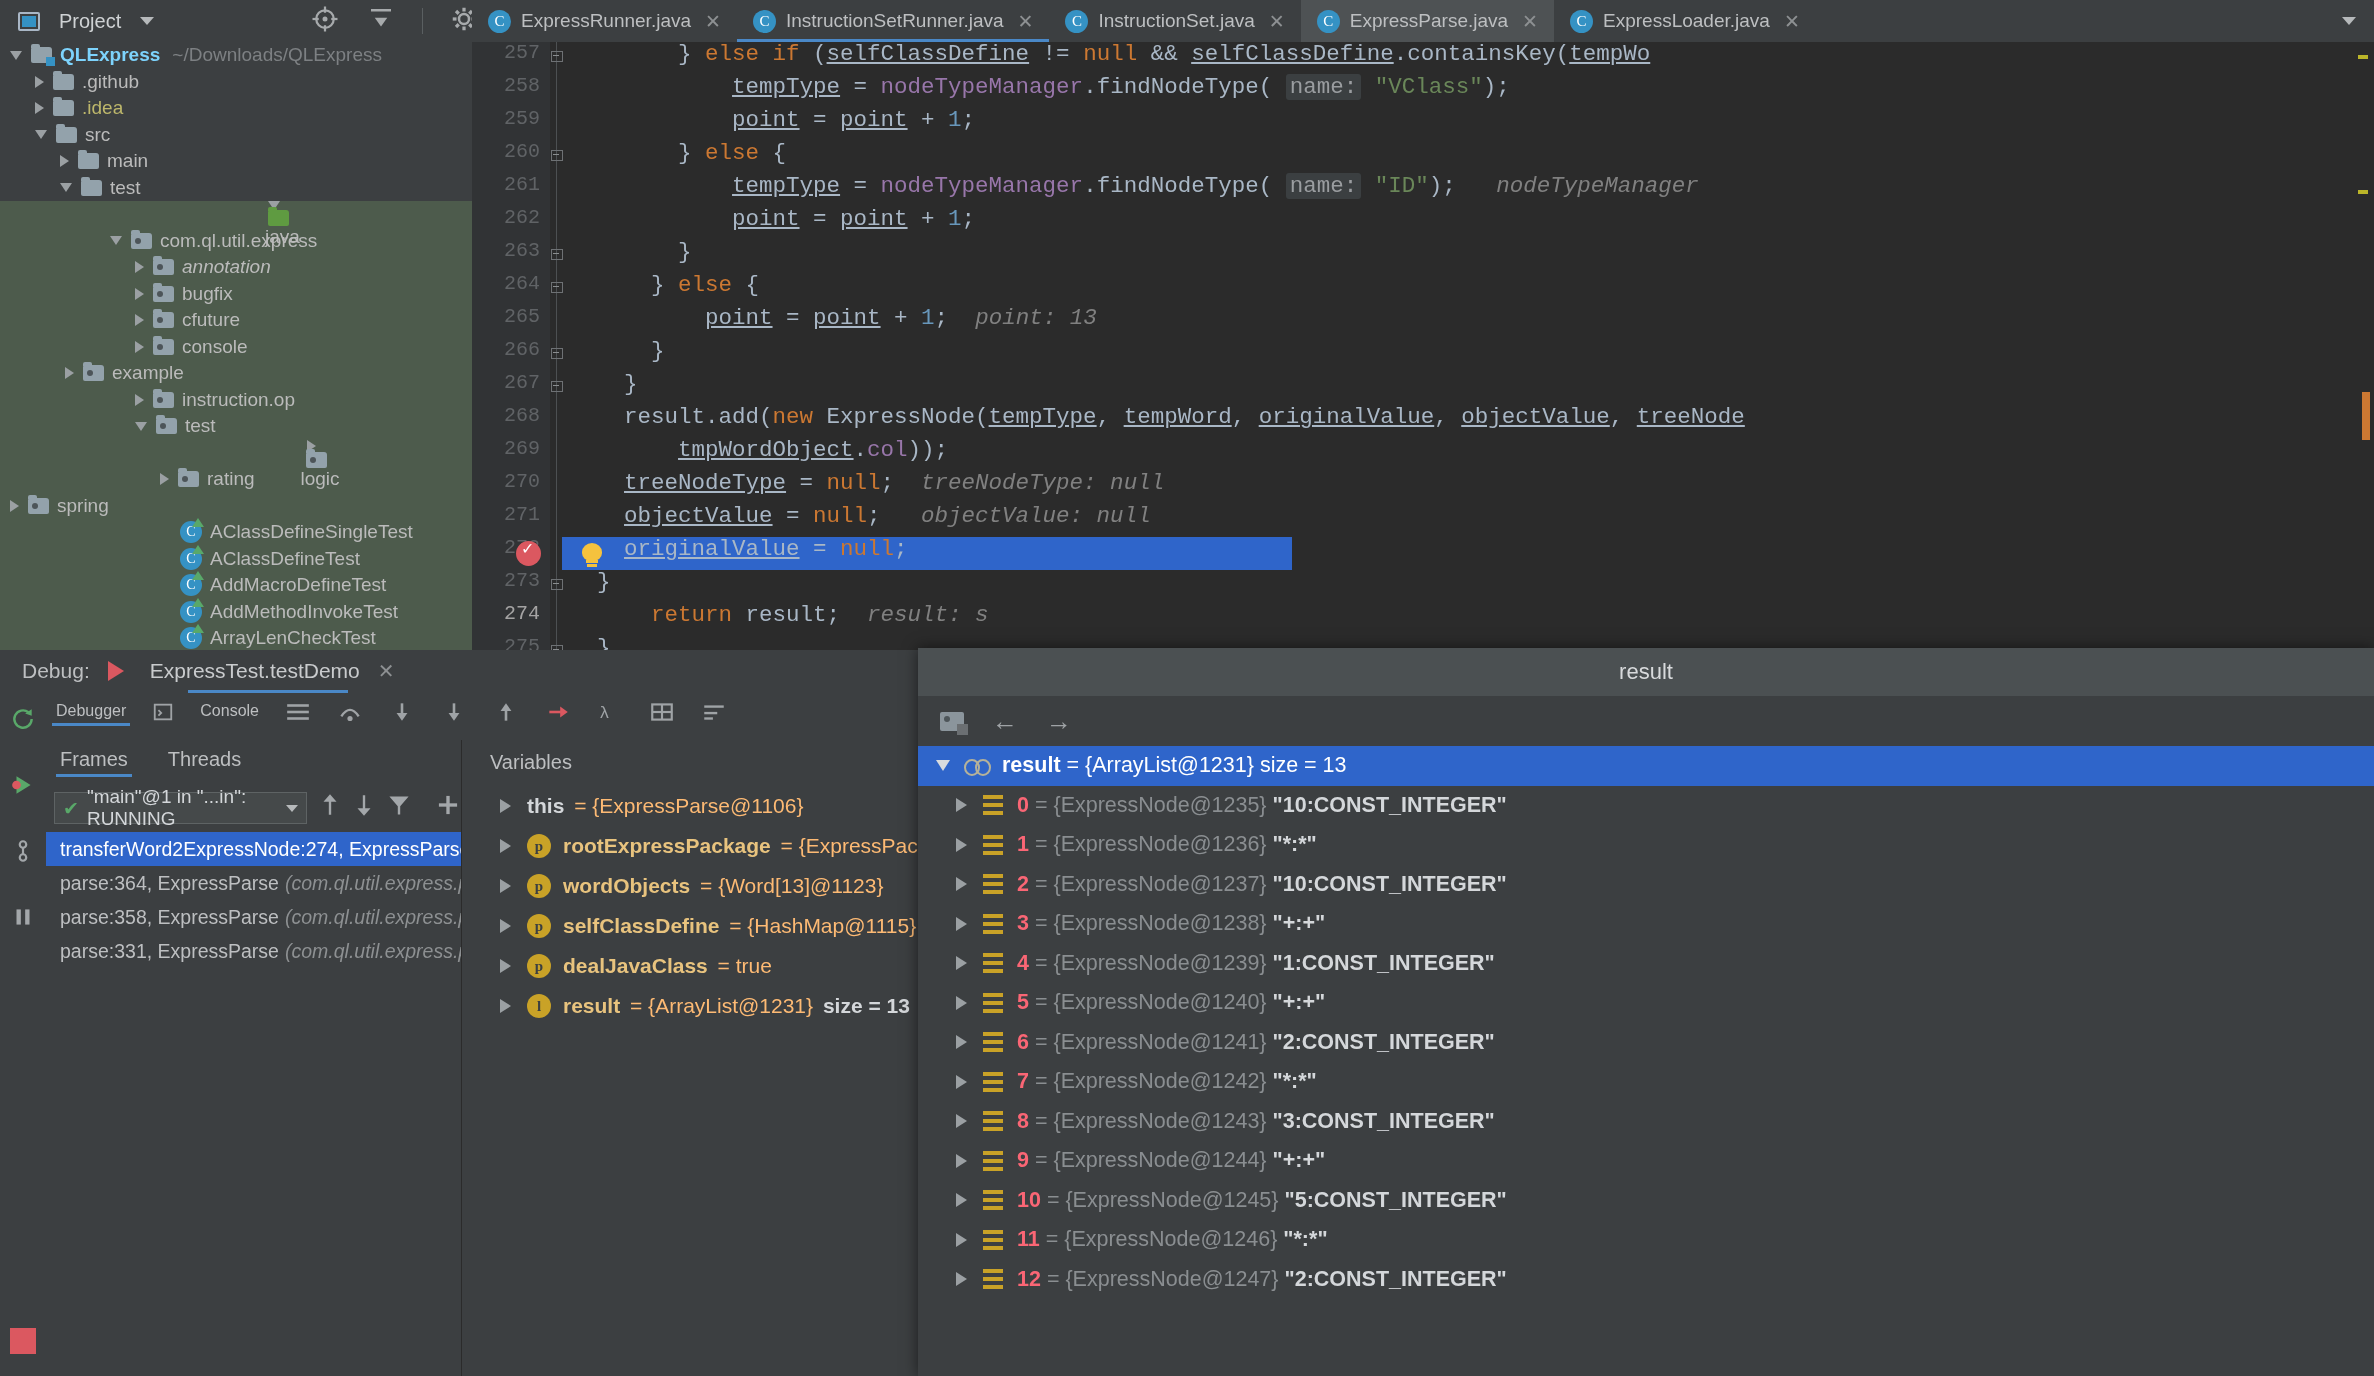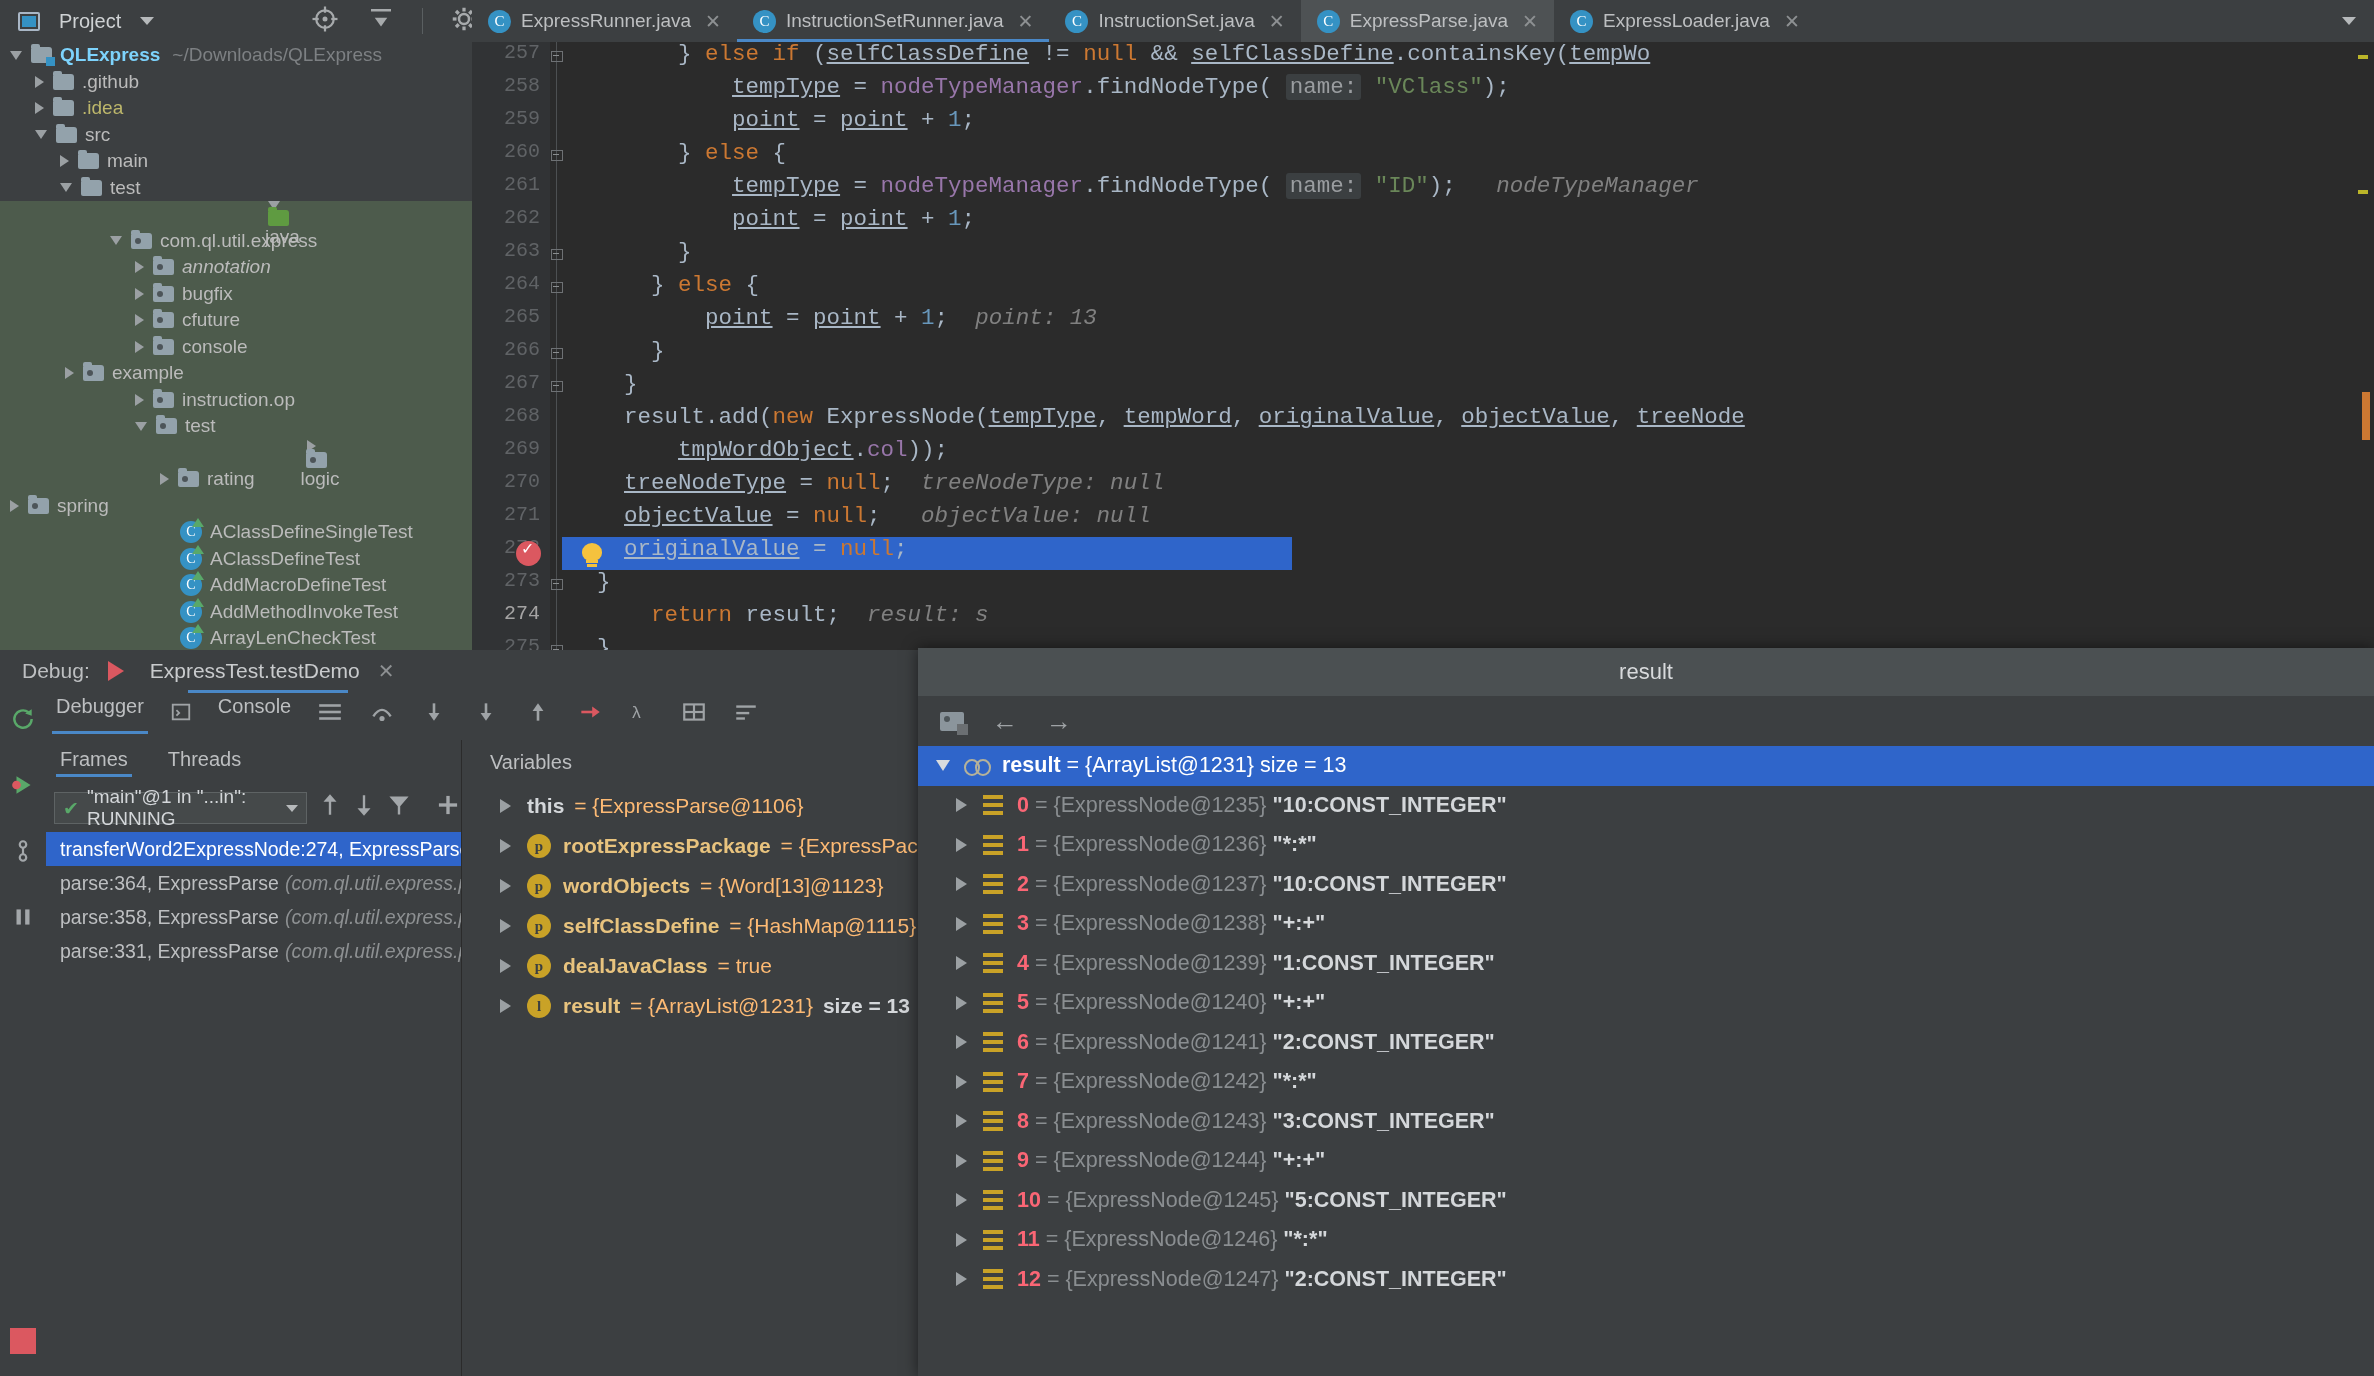--- a/index.html
+++ b/index.html
@@ -108,21 +108,21 @@
   .debugpane { position:absolute; left:0; top:650px; width:2374px; height:726px; background:#3c3f41; }
   .debug-head { position:absolute; left:0; top:0; width:2374px; height:42px; display:flex; align-items:center; padding-left:22px; gap:18px; }
   .debug-lbl { color:#bdbfc1; font-size:21px; }
   .run-ico { width:24px;height:24px;position:relative; }
   .run-ico:before{content:"";position:absolute;left:0;top:2px;width:0;height:0;border-top:10px solid transparent;border-bottom:10px solid transparent;border-left:16px solid #db5860;}
   .cfg-name { color:#c9cbcd; font-size:21px; }
   .cfg-x { color:#8d9092; font-size:20px; }
   .blue-underline { position:absolute; left:188px; top:40px; width:160px; height:3px; background:#4a88c7; }
 
   .dtabs { position:absolute; left:46px; top:42px; width:2328px; height:44px; display:flex; align-items:center; gap:26px; padding-left:10px; }
-  .dtab { color:#bdbfc1; font-size:20px; position:relative; padding-bottom:16px;}
+  .dtab { color:#bdbfc1; font-size:16px; position:relative; padding-bottom:6px;}
   .dtab.active:after{content:"";position:absolute;left:-4px;right:-4px;bottom:0;height:3px;background:#4a88c7;}
   .dtico { color:#9fa3a6; font-size:20px; }
 
   .leftrail { position:absolute; left:0; top:42px; width:46px; height:684px; background:#3c3f41; display:flex; flex-direction:column; align-items:center; padding-top:14px; gap:34px; }
   .rail-ico { color:#a3a7aa; font-size:23px; }
 
   .frames-head { position:absolute; left:46px; top:90px; width:415px; height:44px; display:flex; align-items:center; gap:40px; padding-left:14px; }
   .fh { color:#bdbfc1; font-size:20px; position:relative; padding-bottom:6px;}
   .fh.active:after{content:"";position:absolute;left:-4px;right:-4px;bottom:0;height:3px;background:#4a88c7;}
 

